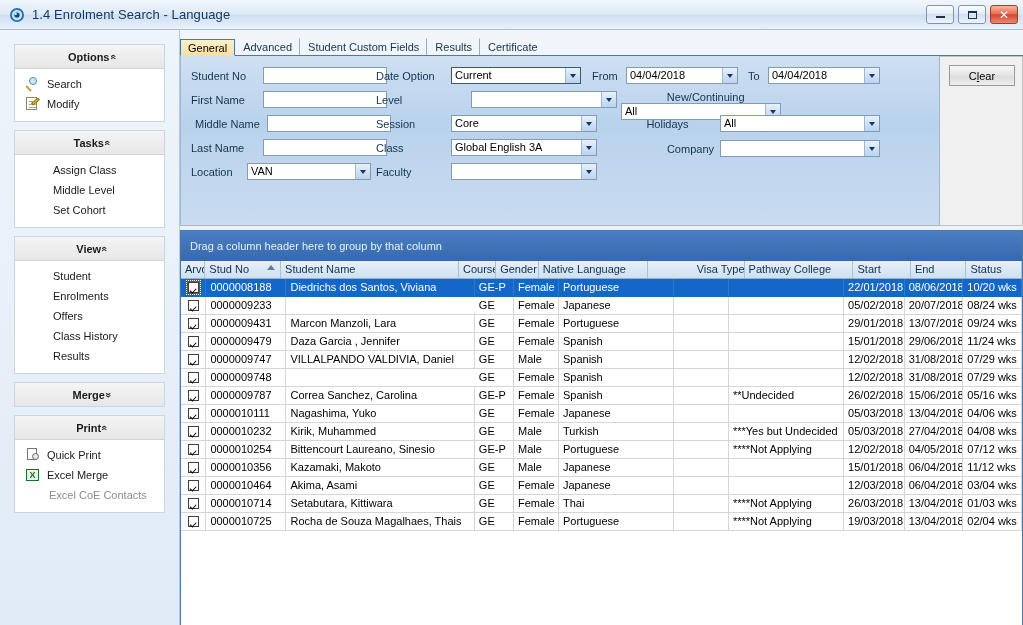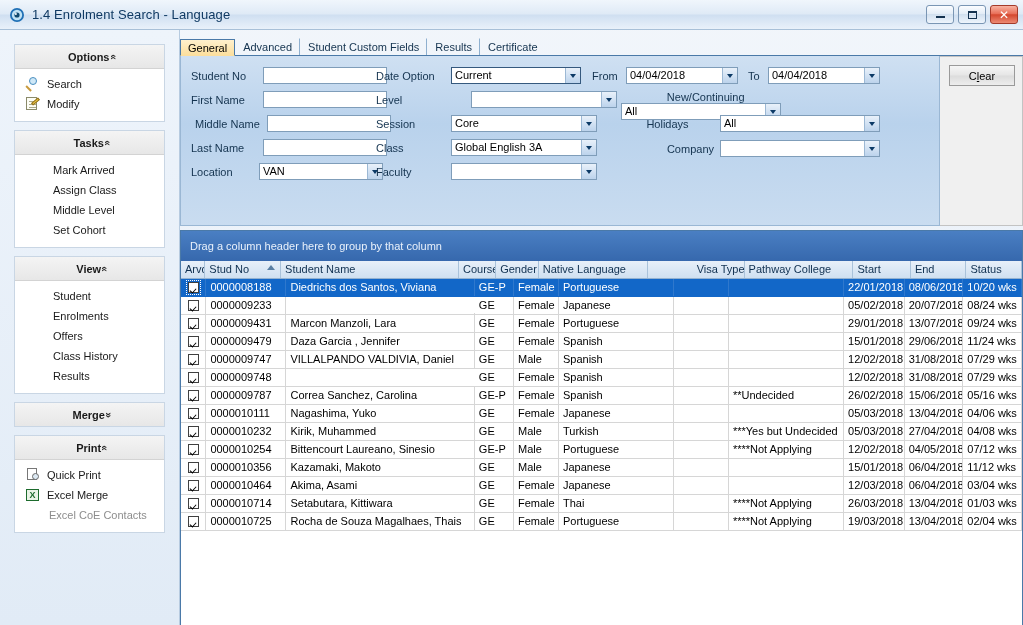--- a/index.html
+++ b/index.html
@@ -192,23 +192,20 @@
       </div>
     </div>
 
     <div class="group">
       <div class="grp-head">
         <span class="grp-title">Tasks</span>
         <span class="chev" style="transform:rotate(90deg);">«</span>
       </div>
       <div class="grp-body">
         <div class="nav-item indent">
-          <span class="lbl">Mark Arrived</span>
-        </div>
-        <div class="nav-item indent">
           <span class="lbl">Assign Class</span>
         </div>
         <div class="nav-item indent">
           <span class="lbl">Middle Level</span>
         </div>
         <div class="nav-item indent">
           <span class="lbl">Set Cohort</span>
         </div>
       </div>
     </div>
@@ -293,21 +290,21 @@
       </div>
       <div class="fld" style="left:14px;top:59px;">
         <span class="flabel" style="width:72px;">Middle Name</span>
         <span class="tbox" style="width:124px;"></span>
       </div>
       <div class="fld" style="left:10px;top:83px;">
         <span class="flabel" style="width:72px;">Last Name</span>
         <span class="tbox" style="width:124px;"></span>
       </div>
       <div class="fld" style="left:10px;top:107px;">
-        <span class="flabel" style="width:68px;">Location</span>
+        <span class="flabel" style="width:56px;">Location</span>
         <span class="combo" style="width:124px;">
           <span class="ctext">VAN</span>
           <span class="carrow">
               <b></b>
             </span>
         </span>
       </div>
 
       <div class="fld" style="left:195px;top:11px;">
         <span class="flabel" style="width:75px;">Date Option</span>

